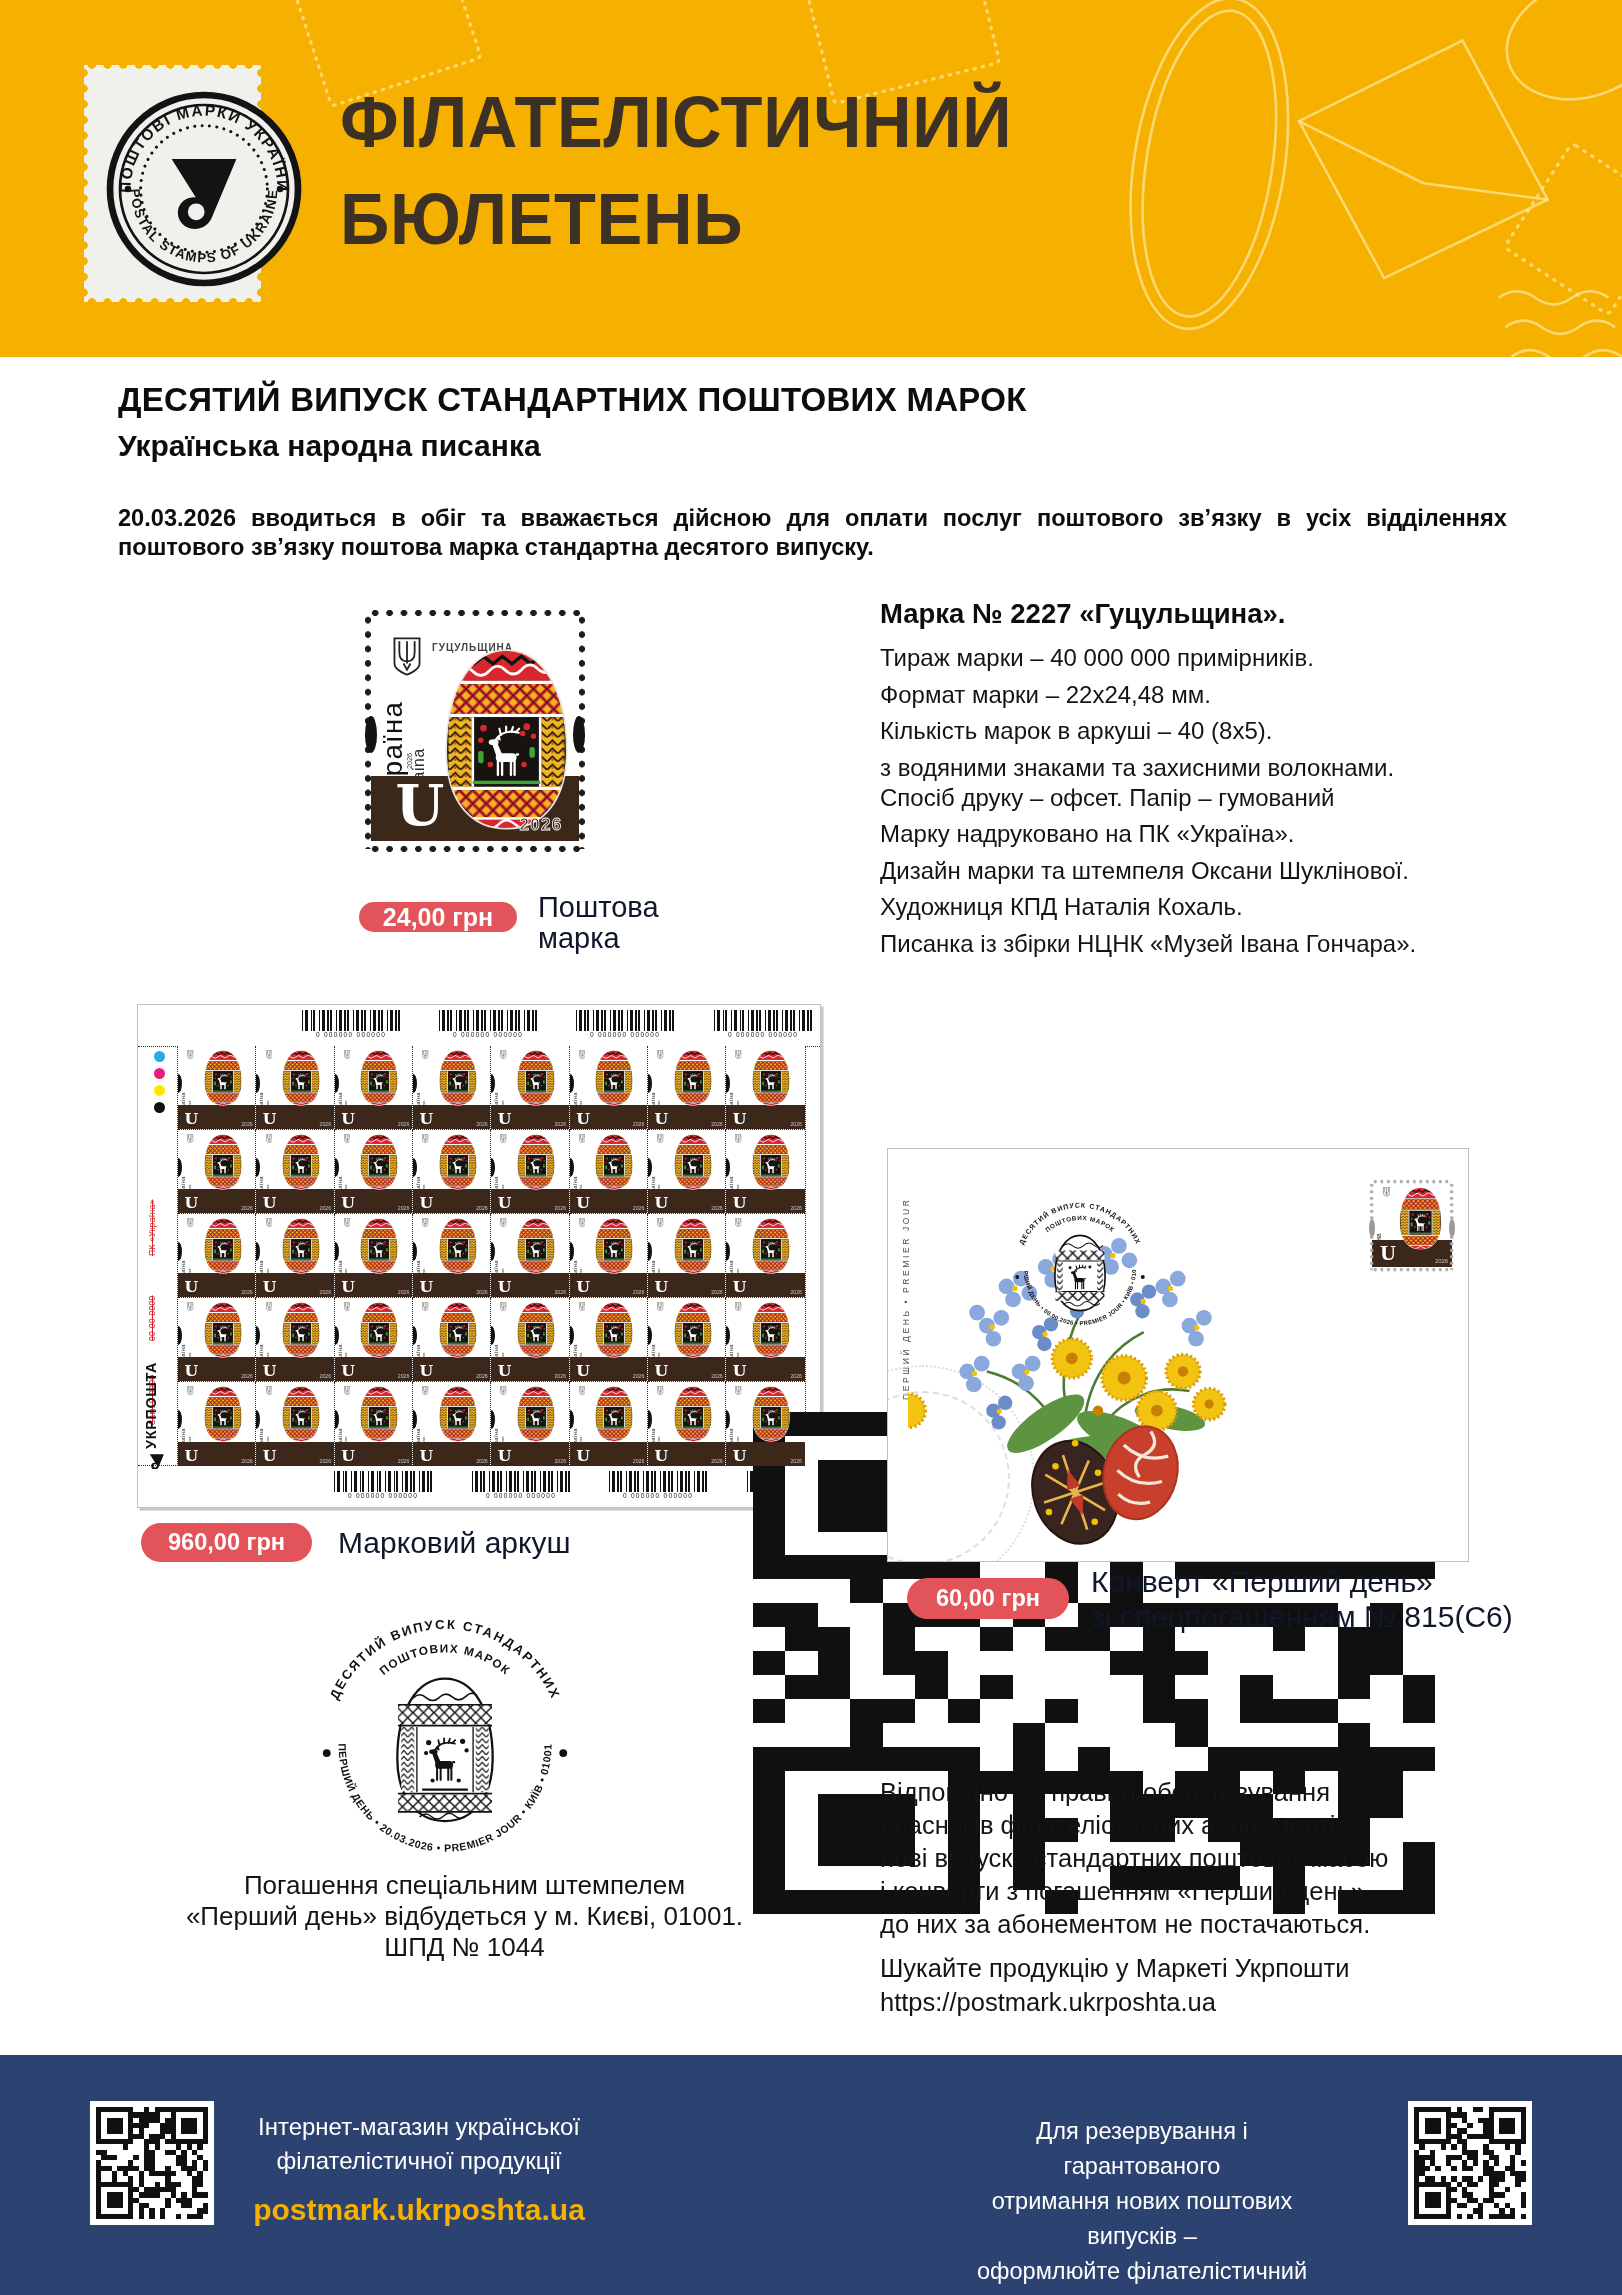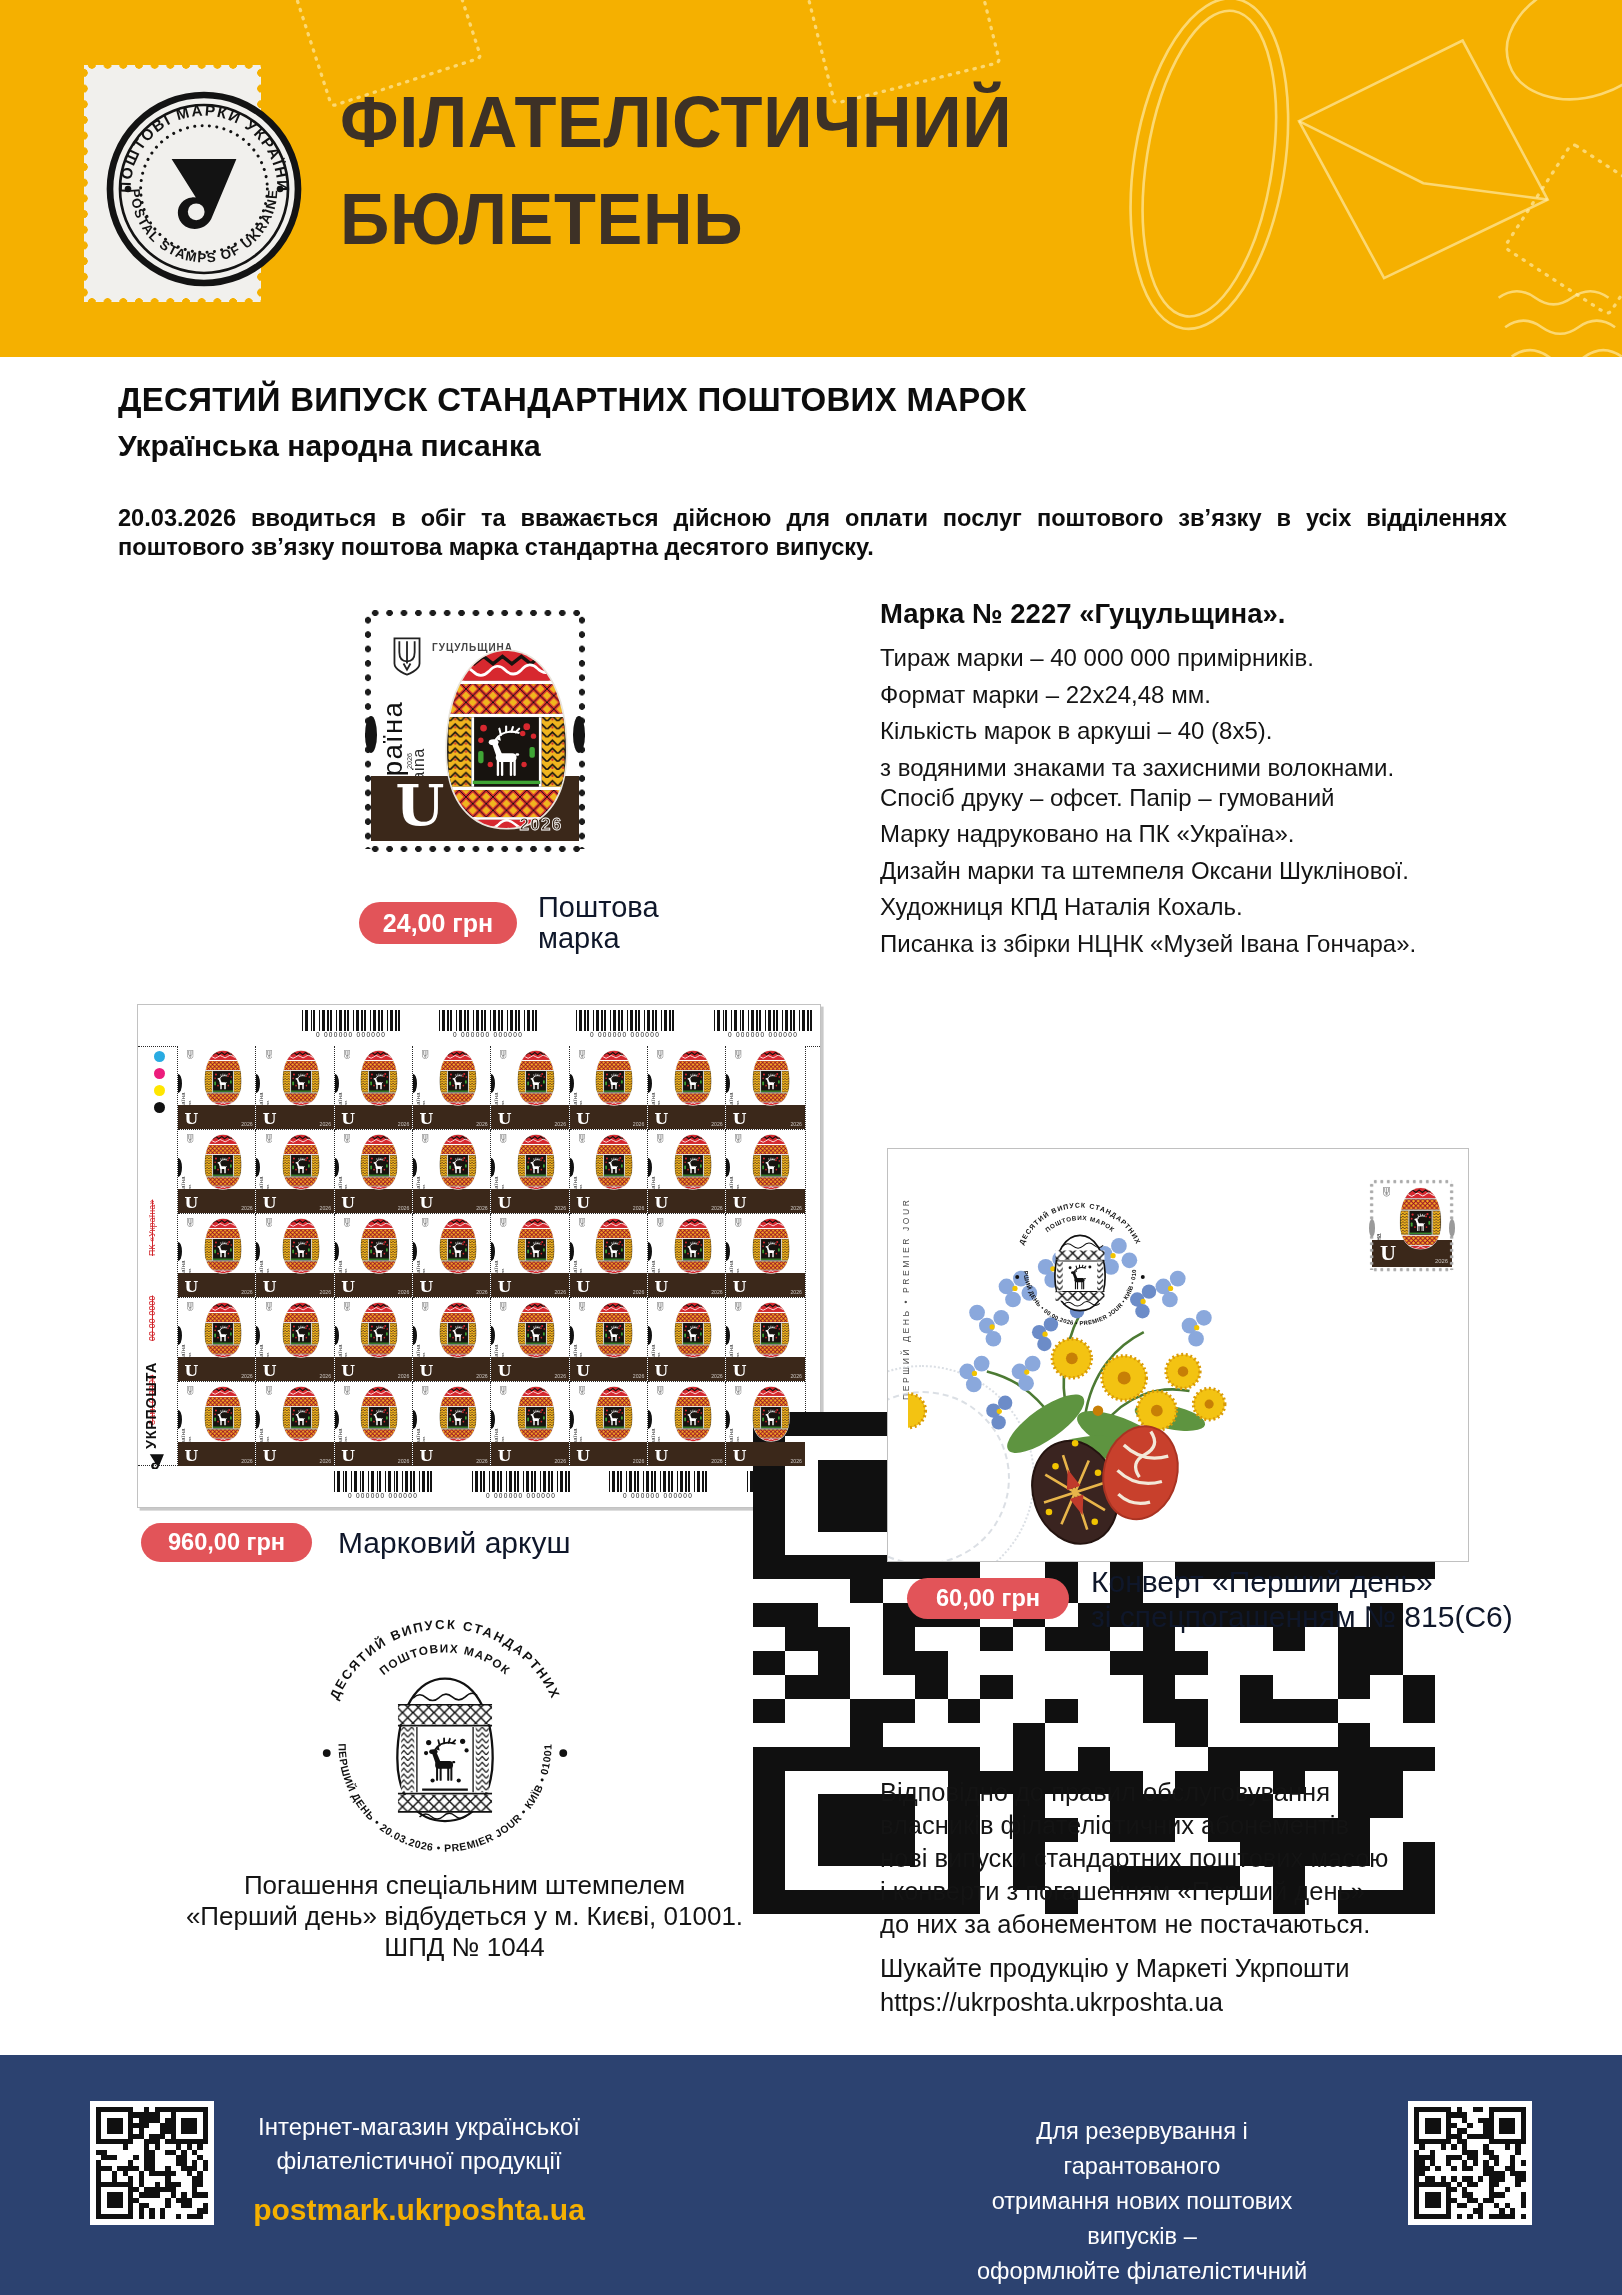--- a/index.html
+++ b/index.html
@@ -293,21 +293,21 @@
     <div class="bs-band"></div>
     <svg class="bs-egg" viewBox="0 0 206 282" width="135" height="185">
         <use href="#pysanka" width="206" height="282"></use>
       </svg>
     <span class="bs-U">U</span>
     <span class="bs-2026">2026</span>
     <span class="oval" style="left:-2.6px;top:103px"></span>
     <span class="oval" style="right:-2.6px;top:103px"></span>
   </div>
 
-  <div class="pill" style="left:359px;top:902px;width:158px;height:42px;font-size:25px">24,00 грн</div>
+  <div class="pill" style="left:359px;top:902px;width:158px;height:30px;font-size:25px">24,00 грн</div>
   <div class="plabel" style="left:538px;top:892px;font-size:29px;line-height:31px">
     <div>Поштова</div>
     <div>марка</div>
   </div>
 
   <div class="det-h">Марка № 2227 «Гуцульщина».</div>
   <div class="det-lines">
       <div class="para">
         <div>Тираж марки – 40 000 000 примірників.</div>
       </div>
@@ -1616,21 +1616,21 @@
 
   <div class="note">
       <div>Відповідно до правил обслуговування</div>
       <div>власників філателістичних абонементів</div>
       <div>нові випуски стандартних поштових масою</div>
       <div>і конверти з погашенням «Перший день»</div>
       <div>до них за абонементом не постачаються.</div>
     </div>
   <div class="note-market">
     <div>Шукайте продукцію у Маркеті Укрпошти</div>
-    <div>https://ukrposhta.ukrposhta.ua</div>
+    <div>https://postmark.ukrposhta.ua</div>
   </div>
 
   <footer class="footer">
     <div class="qrbox" style="left:90px;top:46px">
         <div class="qr">
           <b class="on"></b>
           <b class="on"></b>
           <b class="on"></b>
           <b class="on"></b>
           <b class="on"></b>

